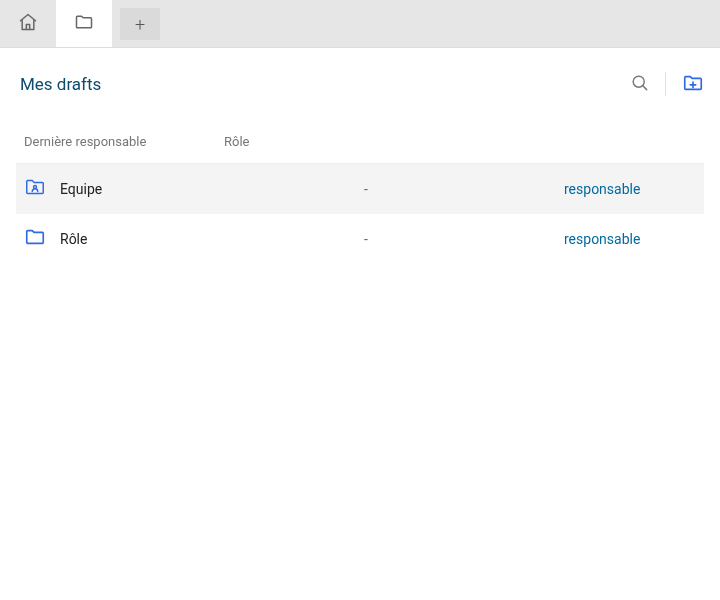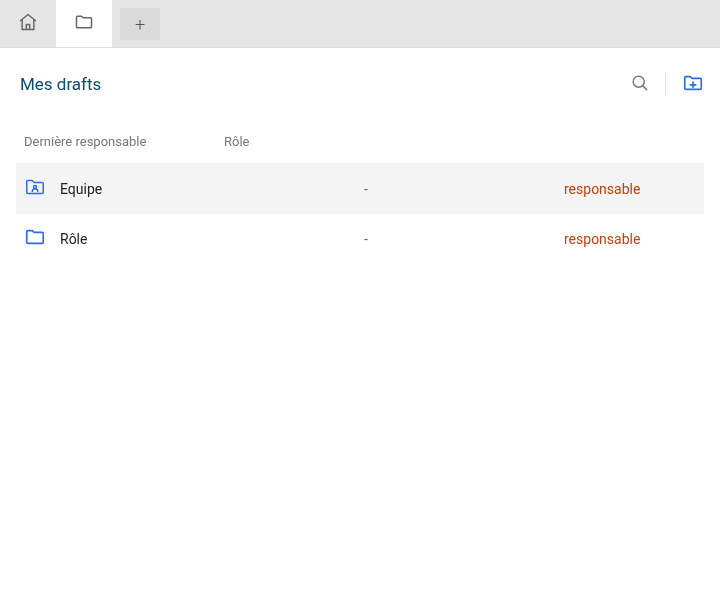--- a/index.html
+++ b/index.html
@@ -101,21 +101,21 @@
       background: #f4f4f4;
     }
     .row-name {
       flex: 0 0 340px;
       display: flex;
       align-items: center;
       gap: 14px;
       color: #222;
     }
     .row-mod  { flex: 0 0 200px; color: #666; }
-    .row-role { flex: 1; color: #c2410c; }
+    .row-role { flex: 1; color: #0369a1; }
     .fblue { color: #2e6ae6; }
   </style>
 </head>
 <body>
 
 <div class="tabbar">
   <div class="tab">
     <span>
       <svg viewBox="0 0 24 24" fill="none" stroke="currentColor" stroke-width="1.8" stroke-linecap="round" stroke-linejoin="round">
           <path d="M3 10.5L12 3l9 7.5"></path>

